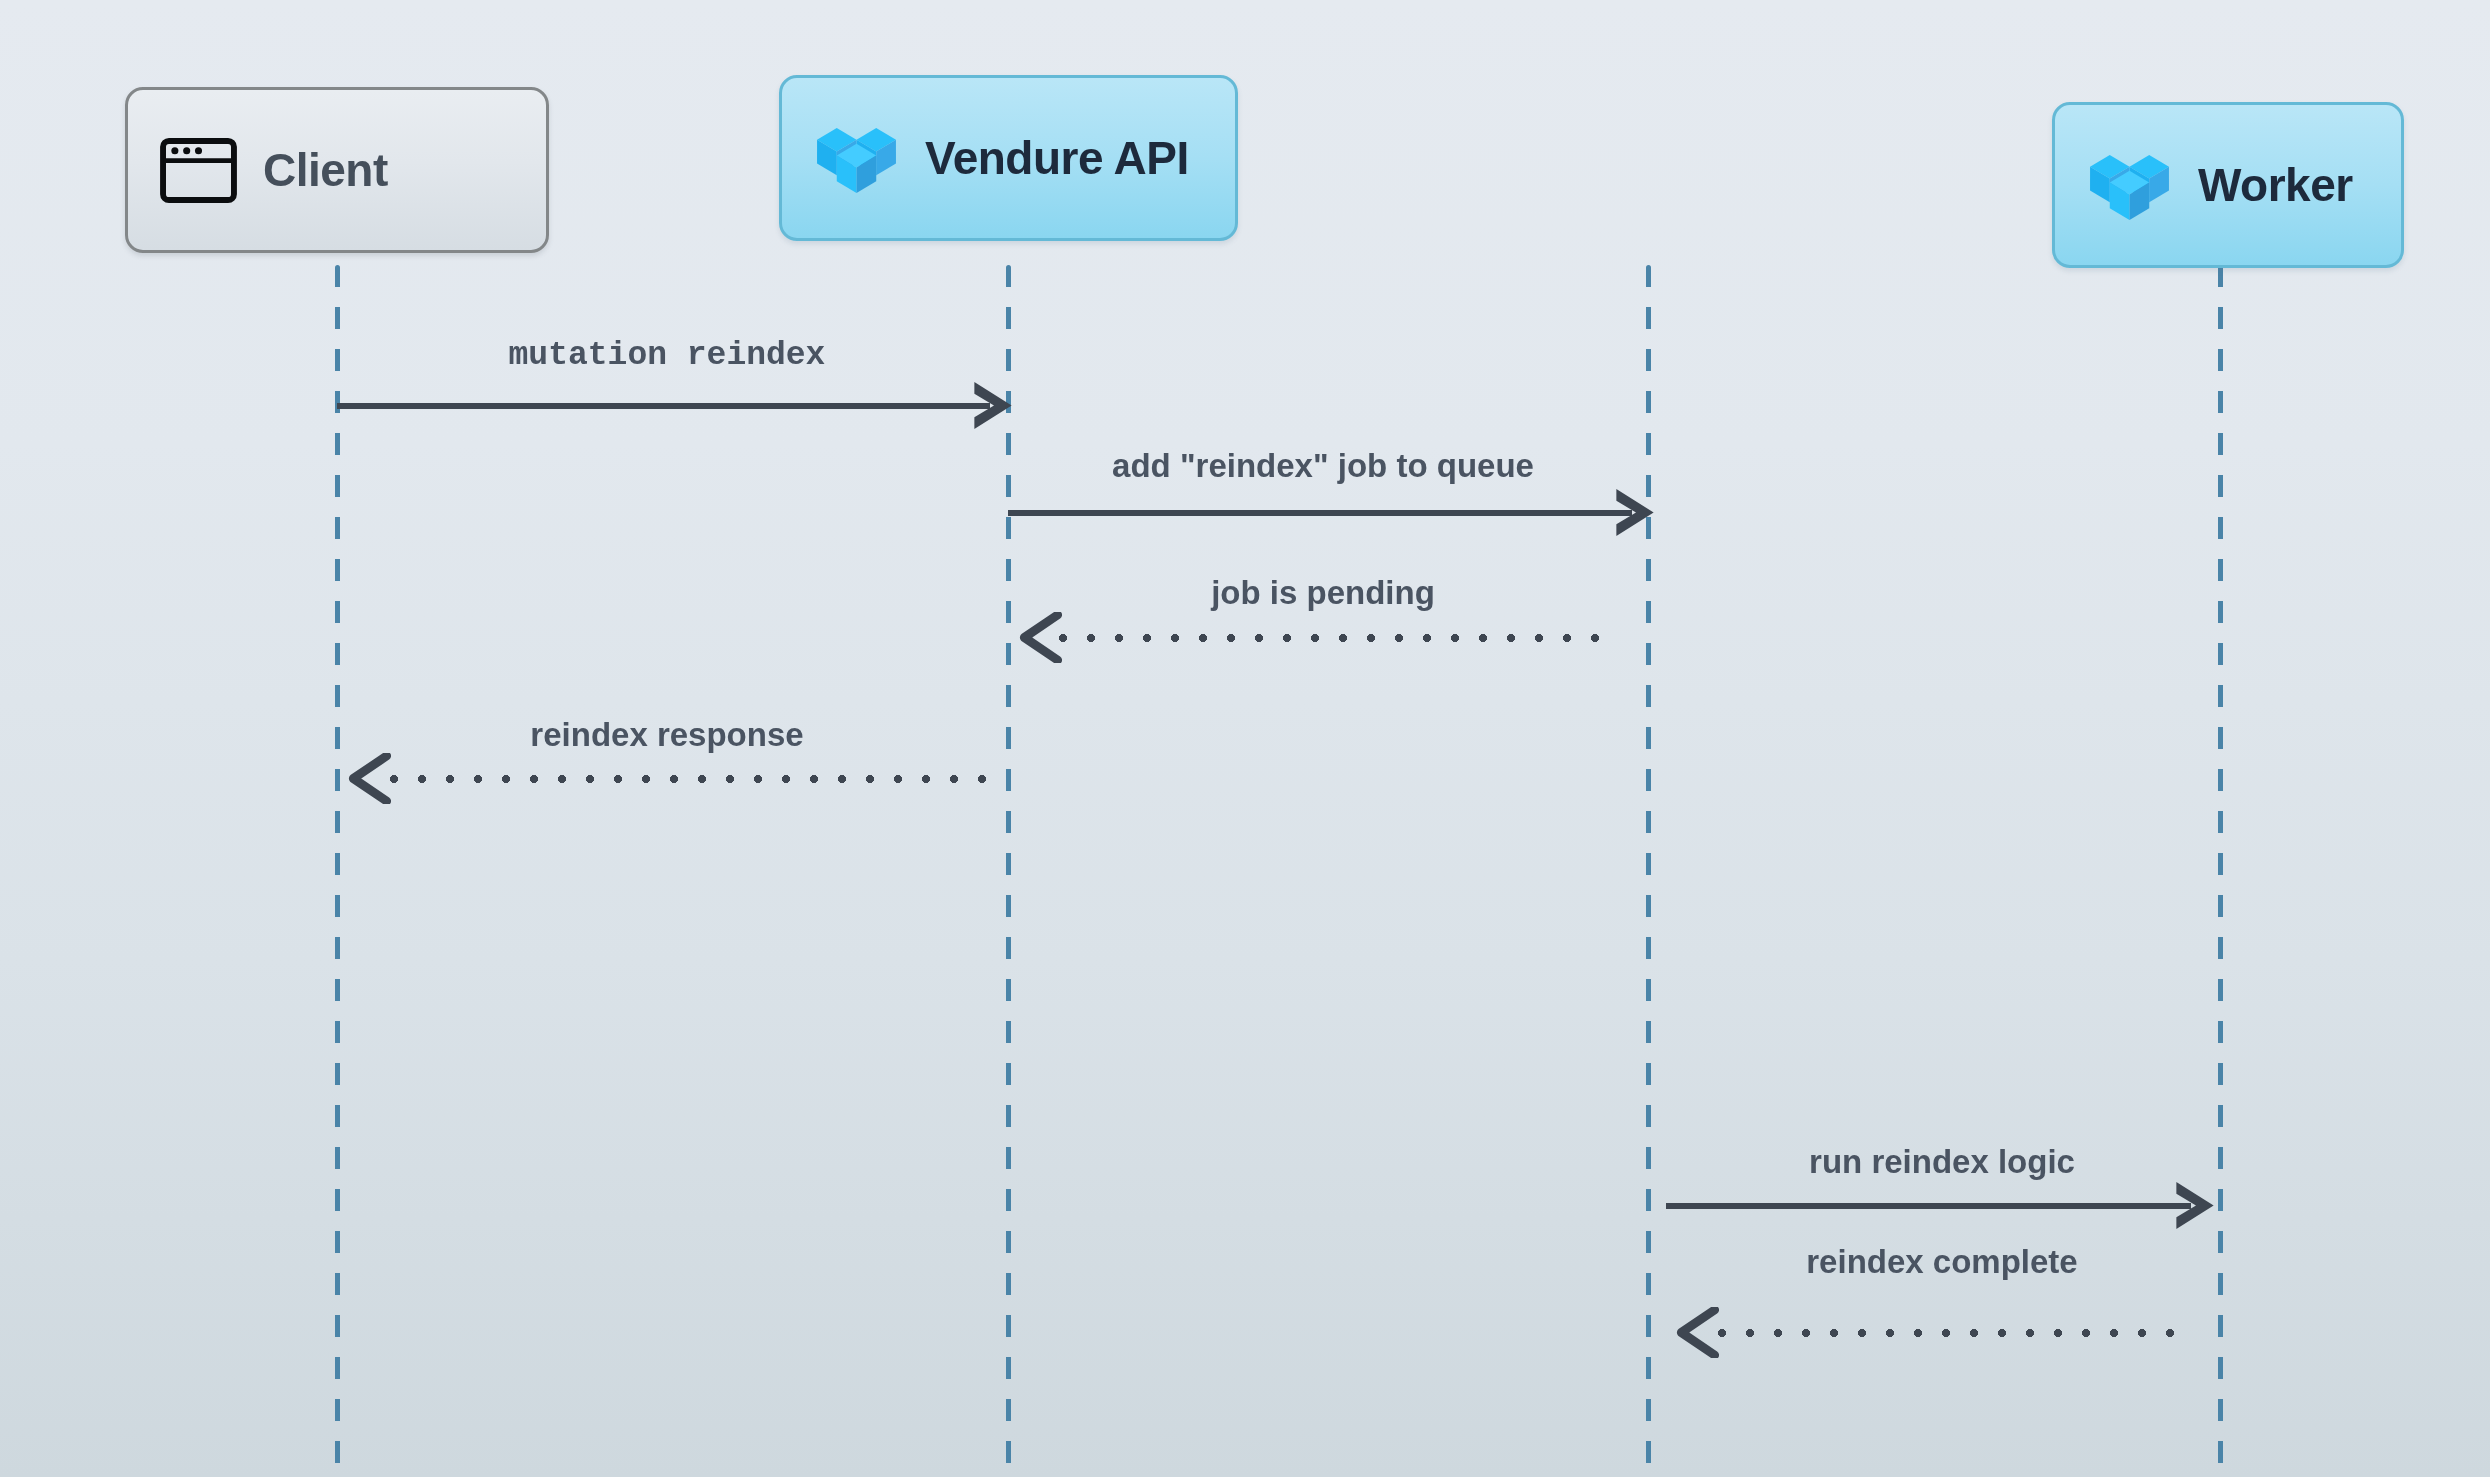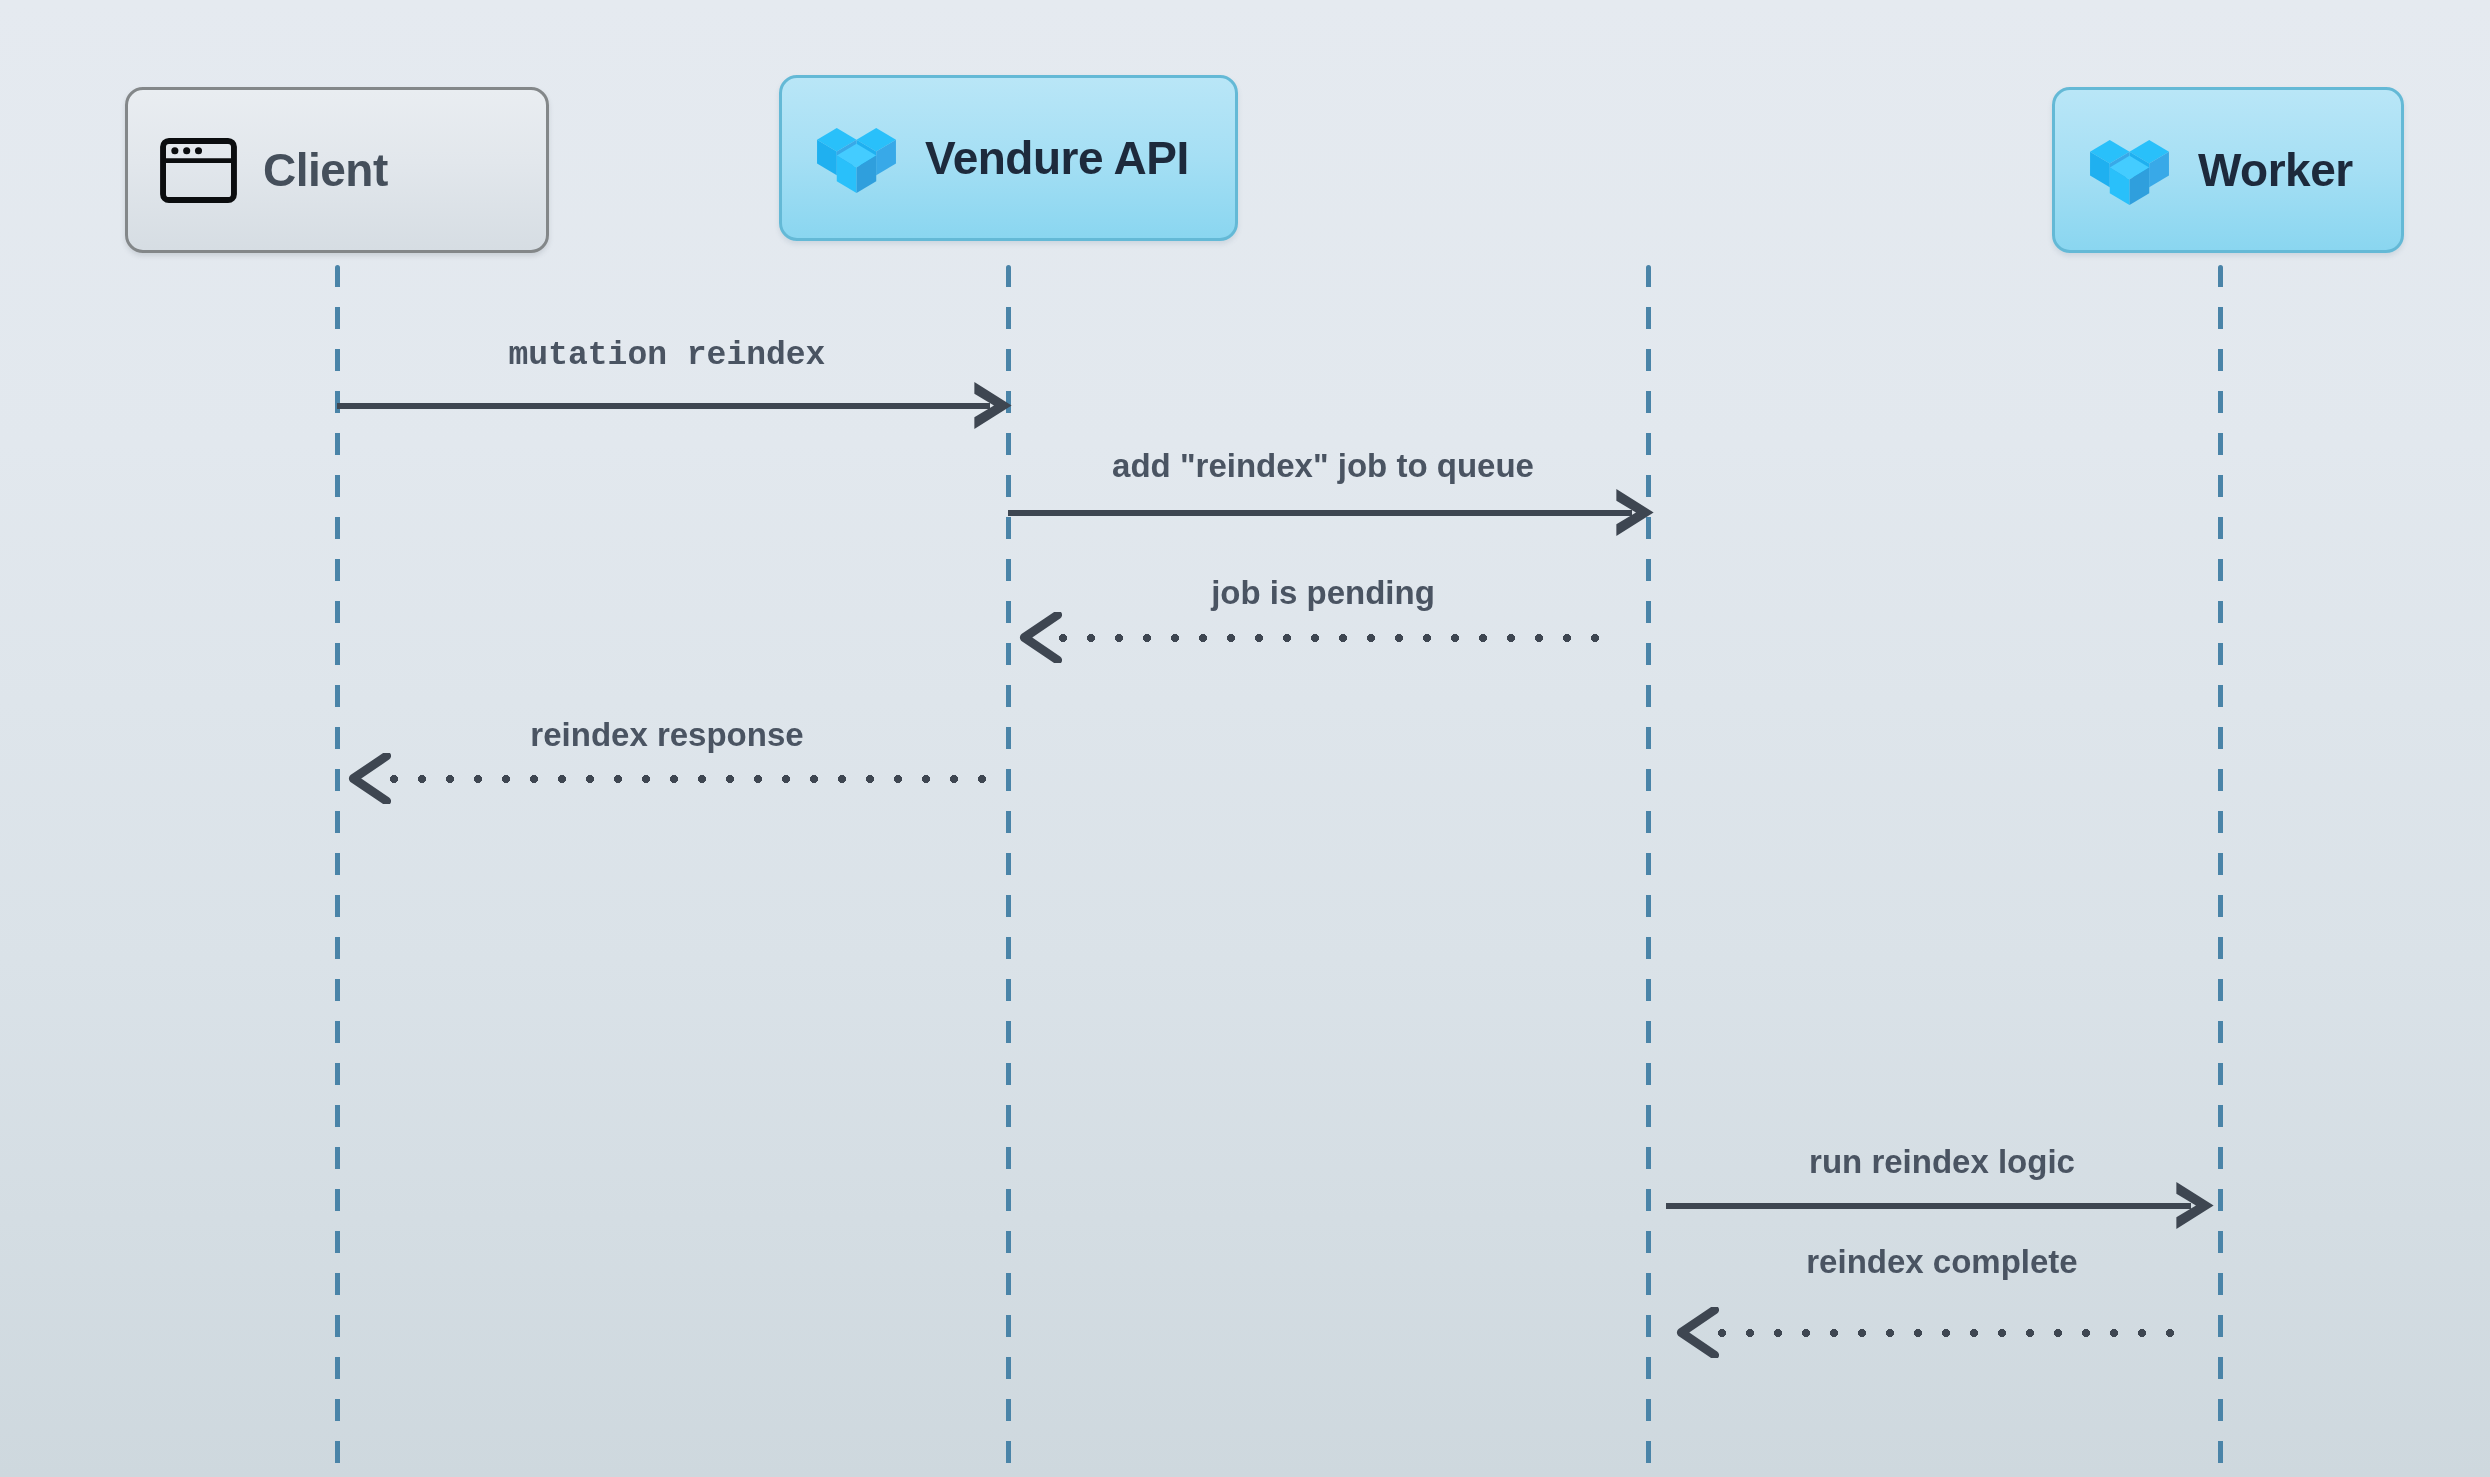--- a/index.html
+++ b/index.html
@@ -148,21 +148,21 @@
 
         <polygon points="23,34 43,22 63,34 43,46" fill="#44ccff"></polygon>
         <polygon points="23,34 43,46 43,72 23,60" fill="#29c0fa"></polygon>
         <polygon points="43,46 63,34 63,60 43,72" fill="#2f9fdd"></polygon>
       </svg>
     </span>
     <span class="p-label">Vendure API</span>
   </div>
 
 
-  <div class="participant vendure" style="left:2052px; top:87px; width:352px; height:166px;">
+  <div class="participant vendure" style="left:2052px; top:102px; width:352px; height:166px;">
     <span class="p-icon">
       <svg width="85" height="73" viewBox="0 0 86 74">
         <polygon points="3,18 23,6 43,18 23,30" fill="#29c0fa"></polygon>
         <polygon points="3,18 23,30 23,54 3,42" fill="#1fb0f0"></polygon>
         <polygon points="23,30 43,18 43,42 23,54" fill="#38a9e8"></polygon>
         <polygon points="43,18 63,6 83,18 63,30" fill="#29c0fa"></polygon>
         <polygon points="43,18 63,30 63,54 43,42" fill="#1fb0f0"></polygon>
         <polygon points="63,30 83,18 83,42 63,54" fill="#38a9e8"></polygon>
         <polygon points="23,34 43,22 63,34 43,46" fill="#44ccff"></polygon>
         <polygon points="23,34 43,46 43,72 23,60" fill="#29c0fa"></polygon>

